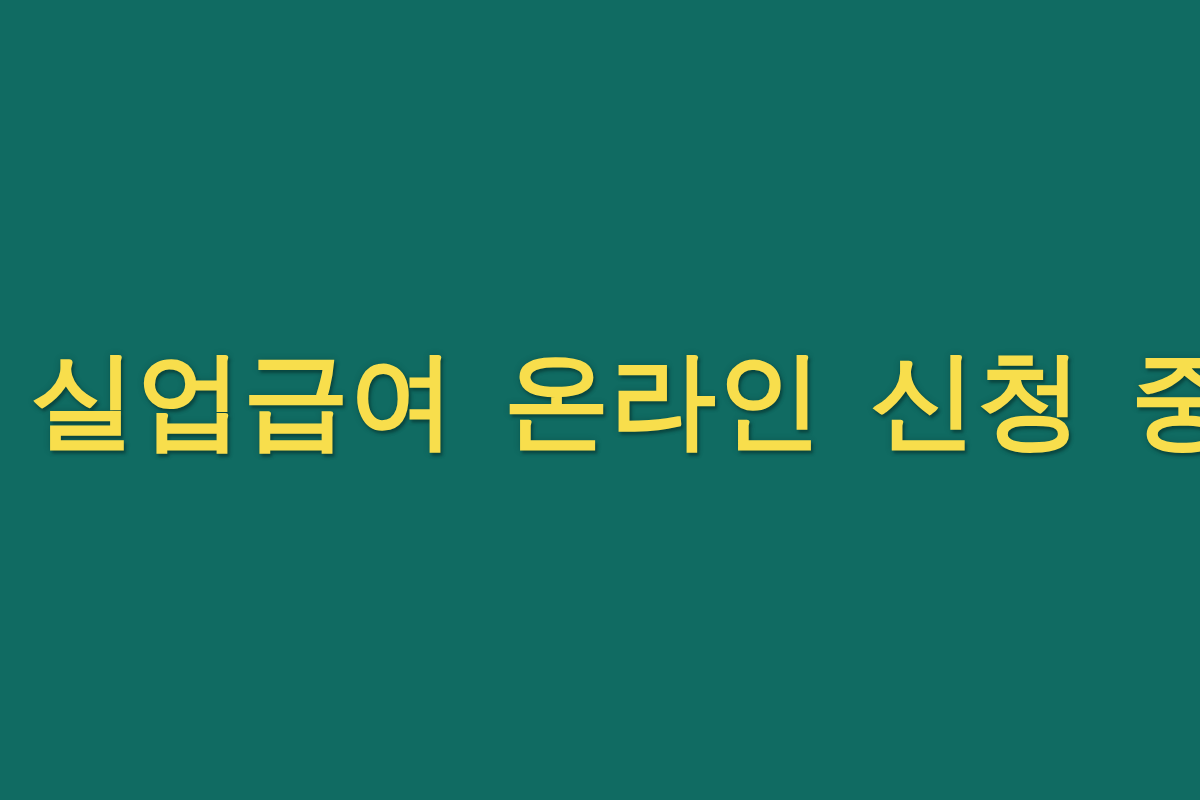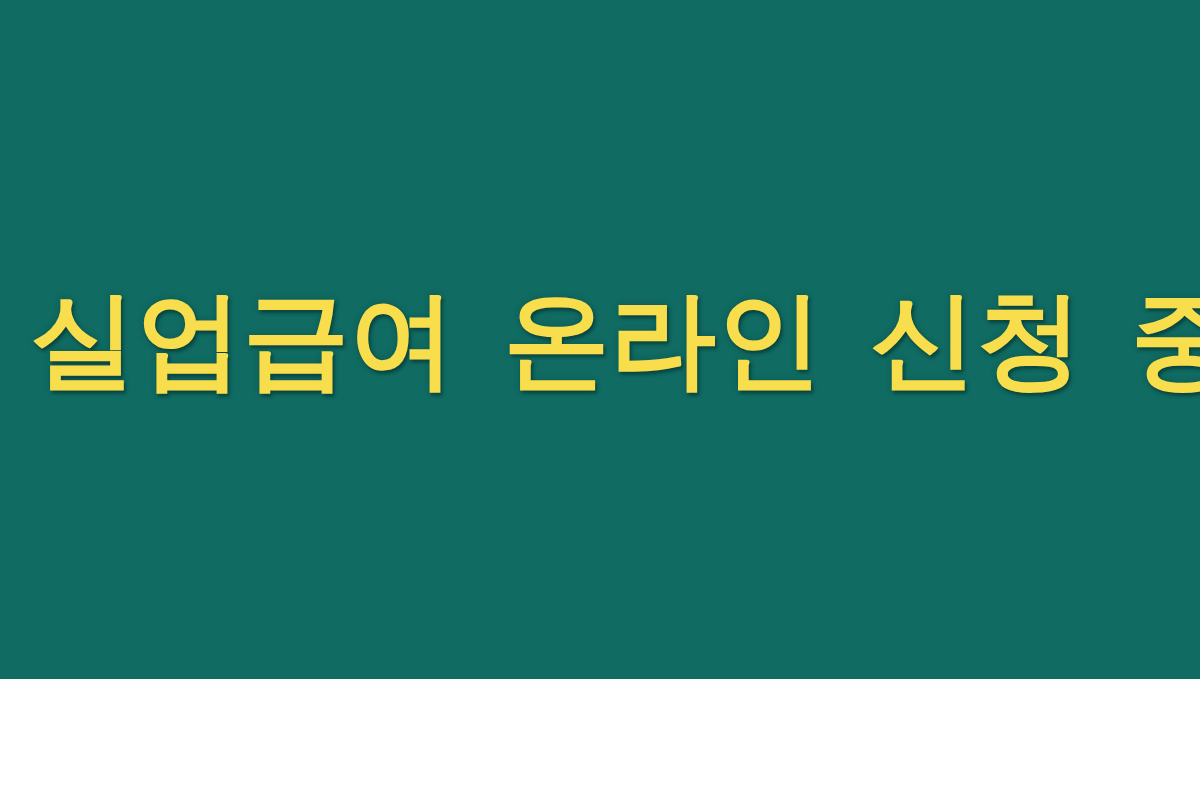--- a/index.html
+++ b/index.html
@@ -11,21 +11,21 @@
   body {
     width: 1200px;
     height: 800px;
     overflow: hidden;
     font-family: "Liberation Sans", "DejaVu Sans", sans-serif;
   }
 
   #banner {
     position: relative;
     width: 1200px;
-    height: 679px;
+    height: 800px;
     box-sizing: border-box;
     display: flex;
     align-items: center;
     justify-content: center;
     background: #106B62;
   }
 
   #headline {
     width: 1140px;
     margin: 0;

